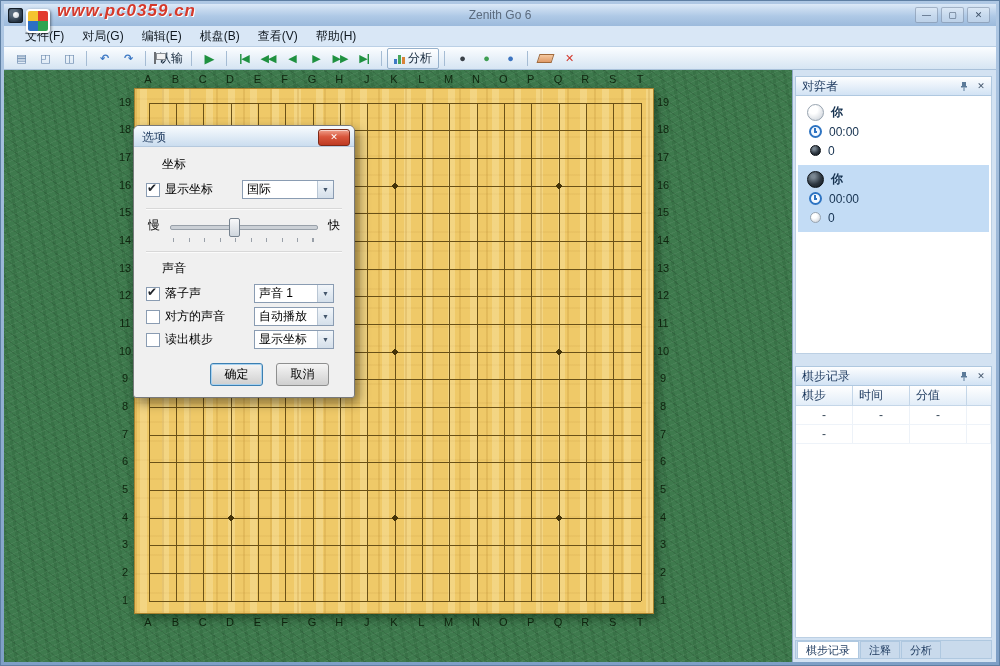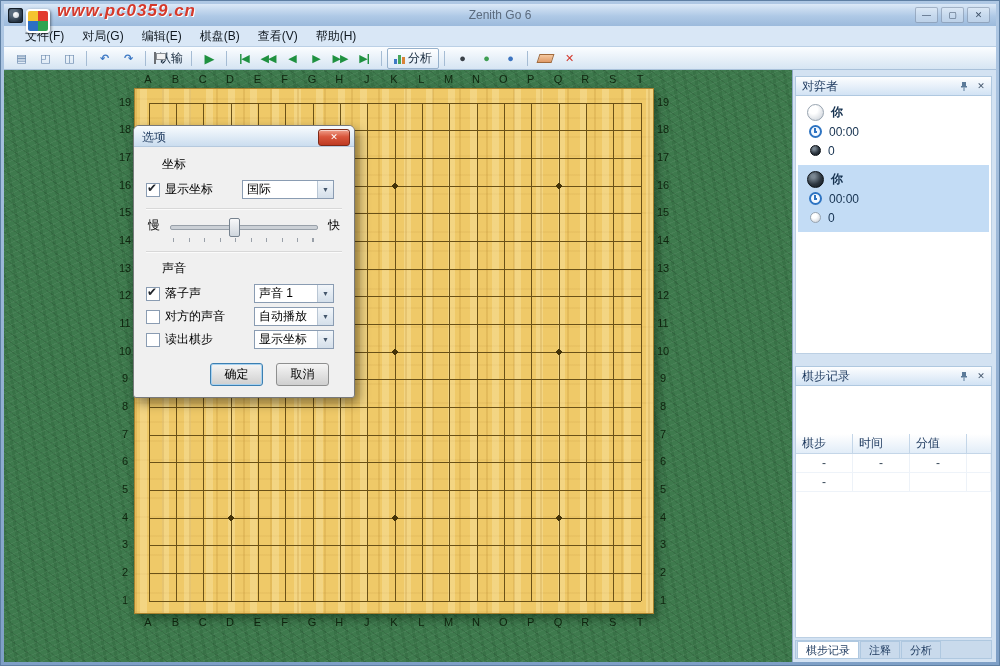--- a/index.html
+++ b/index.html
@@ -175,21 +175,21 @@
     background:#F4F9FF; position:relative; margin-left:2px; }
   .clock-icon::after { content:""; position:absolute; left:3px; top:1px; width:1.5px; height:4px; background:#2E74C2; }
   .clock-icon::before { content:""; position:absolute; left:3px; top:4px; width:3px; height:1.5px; background:#2E74C2; }
 
   .moves-panel { position:absolute; top:296px; left:2px; right:4px; bottom:24px;
     display:flex; flex-direction:column; }
   .moves-table { flex:1; background:#fff; border:1px solid #BCD0E4; border-top:none;
     display:flex; flex-direction:column; overflow:hidden; }
   .mt-header { display:flex; height:19px; flex:0 0 19px;
     background:linear-gradient(#FFFFFF,#E2EDF8); border-bottom:1px solid #C4D6E8;
-    font-size:12px; color:#1E3A5F;margin-top:48px; }
+    font-size:12px; color:#1E3A5F; }
   .mt-cell { width:57px; flex:0 0 57px; box-sizing:border-box; border-right:1px solid #C4D6E8;
     display:flex; align-items:center; padding-left:6px; white-space:nowrap; overflow:hidden; }
   .mt-fill { flex:1 1 auto; width:auto; border-right:none; }
   .mt-row { display:flex; height:18px; flex:0 0 18px; font-size:12px; color:#3A4A5A;
     border-bottom:1px solid #EEF3F9; }
   .mt-row .mt-cell { border-right:1px solid #EDF2F8; justify-content:center; padding-left:0; }
 
   .tabs-bar { position:absolute; left:2px; right:4px; bottom:3px; height:19px;
     background:#C9DAEC; border:1px solid #AFC8E0; box-sizing:border-box;
     display:flex; align-items:flex-end; padding:0 1px; gap:1px; }

